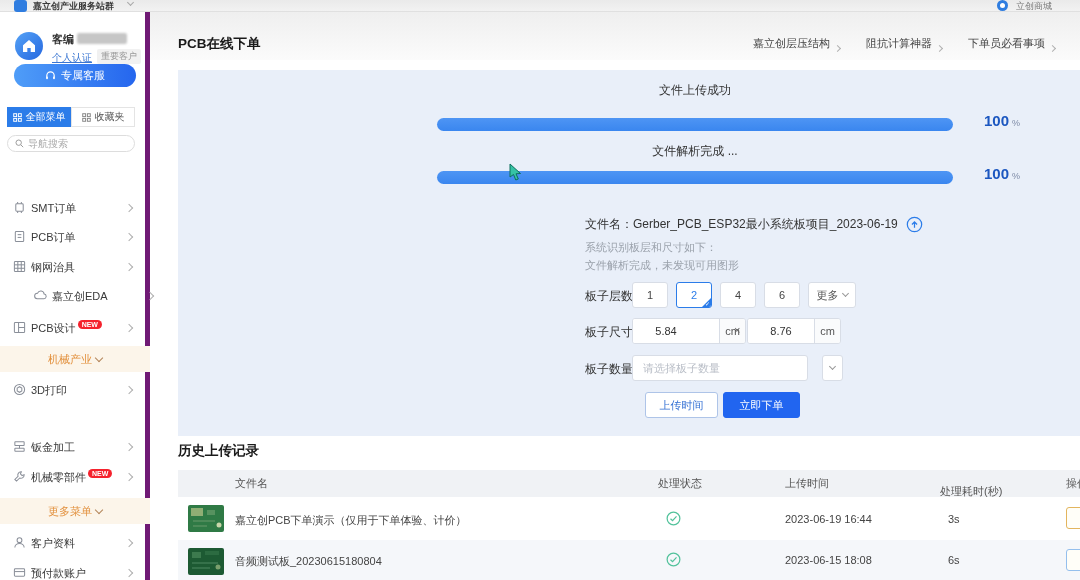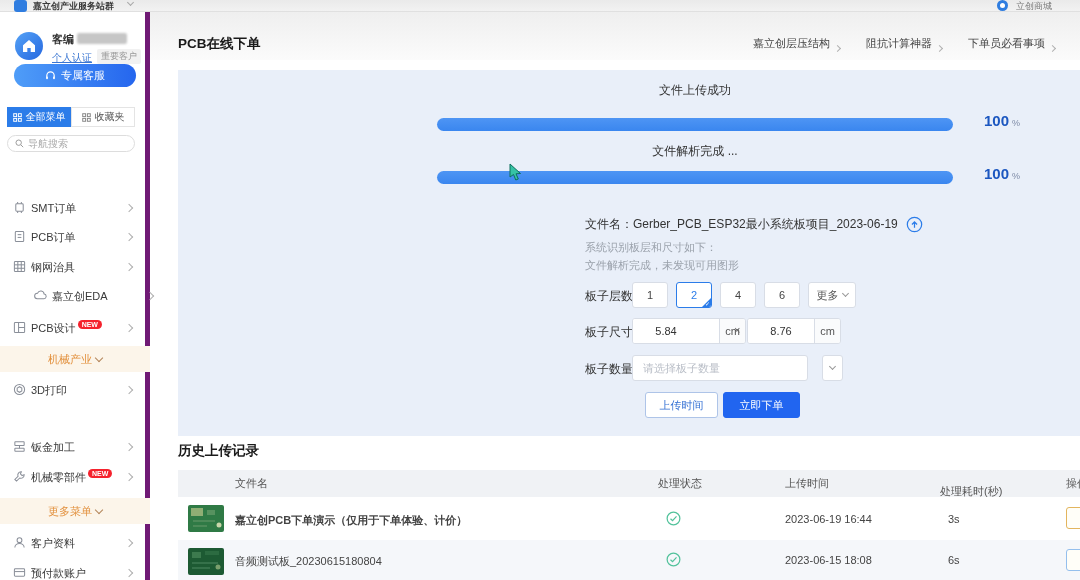--- a/index.html
+++ b/index.html
@@ -388,21 +388,21 @@
     <div class="thumb">
       <svg width="36" height="27" viewBox="0 0 36 27">
           <rect width="36" height="27" fill="#2f7a45"></rect>
           <rect x="3" y="3" width="12" height="8" fill="#8fae74"></rect>
           <rect x="19" y="5" width="8" height="5" fill="#57925f"></rect>
           <rect x="5" y="15" width="22" height="2" fill="#4c8a58"></rect>
           <rect x="5" y="20" width="14" height="2" fill="#4c8a58"></rect>
           <circle cx="31" cy="20" r="2.5" fill="#c9d6a9"></circle>
         </svg>
     </div>
-    <div class="rcell" style="left:57px; top:16px;font-weight:bold;">嘉立创PCB下单演示（仅用于下单体验、计价）</div>
+    <div class="rcell" style="left:57px; top:16px;">嘉立创PCB下单演示（仅用于下单体验、计价）</div>
     <svg class="check-circle" style="left:488px; top:14px;" viewBox="0 0 16 16">
         <circle cx="8" cy="8" r="6.8" fill="none" stroke="#52c29b" stroke-width="1.3"></circle>
         <path d="M4.8 8.2 L7 10.3 L11.2 5.8" fill="none" stroke="#52c29b" stroke-width="1.3"></path>
       </svg>
     <div class="rcell" style="left:607px; top:16px;">2023-06-19 16:44</div>
     <div class="rcell" style="left:770px; top:16px;">3s</div>
     <div class="action-box" style="border:1px solid #e3b55e;"></div>
   </div>
 
   <div class="abs hrow" style="top:540px; height:40px; background:#f5f7fa;">

